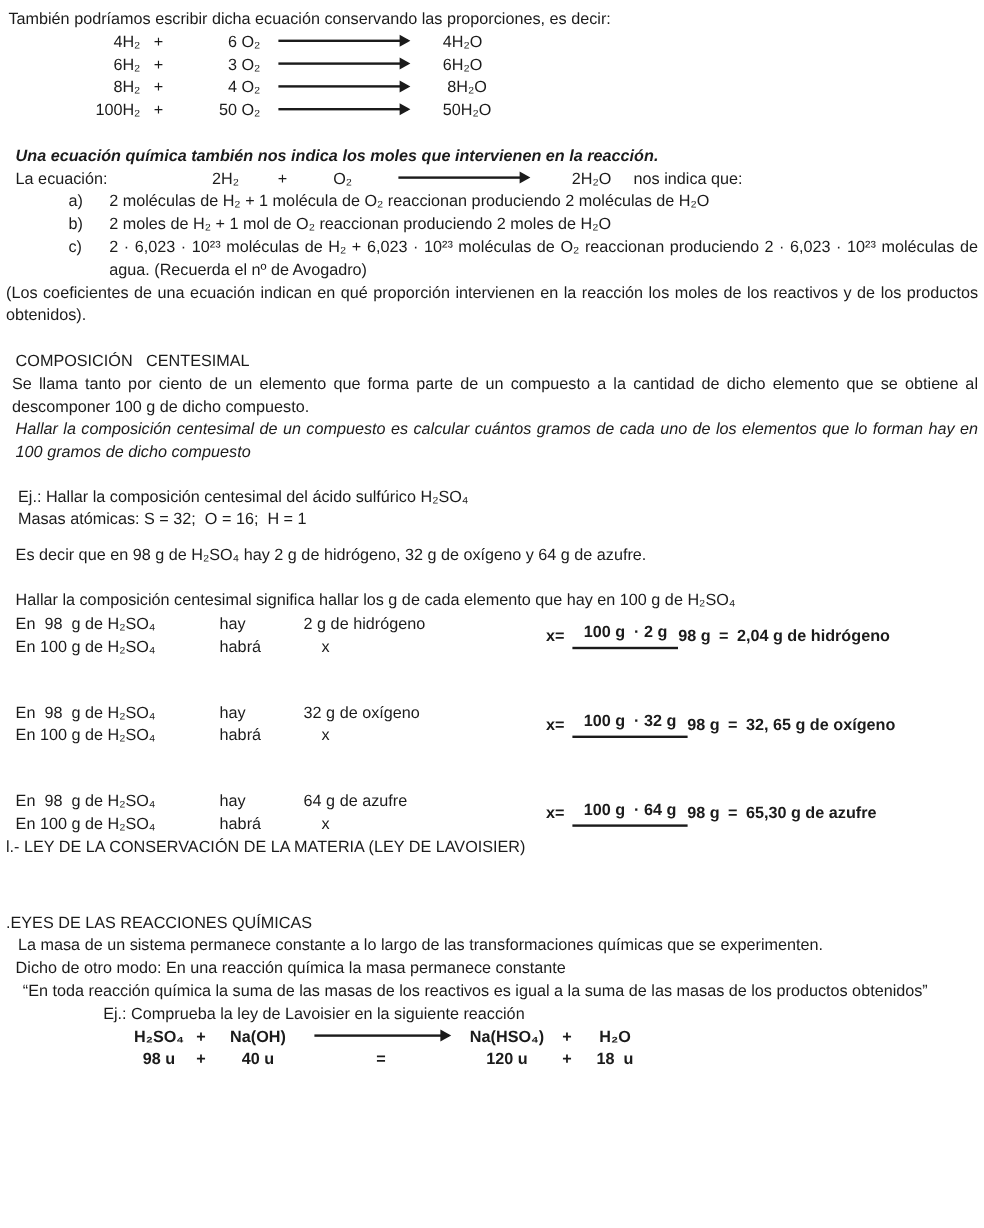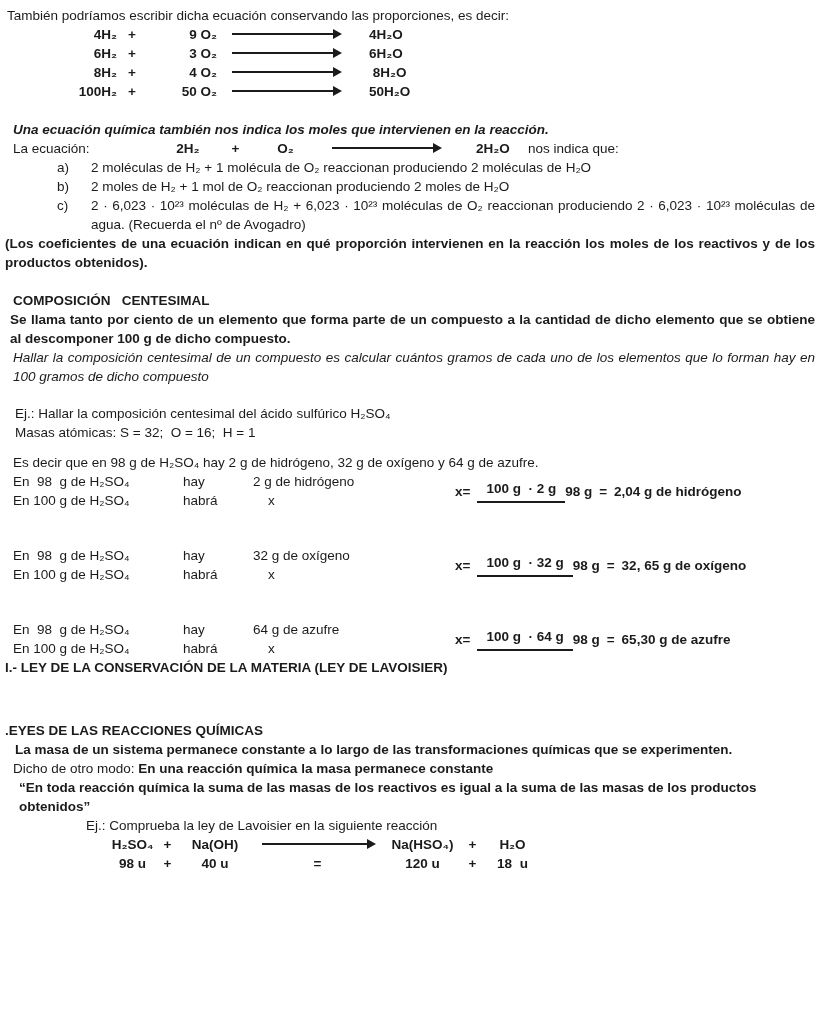--- a/index.html
+++ b/index.html
@@ -10,21 +10,21 @@
     height: 990px;
     background: #ffffff;
     color: #1b1b1b;
     font-family: "Liberation Sans", "DejaVu Sans", sans-serif;
     font-size: 13.5px;
     line-height: 19px;
     padding: 6px 5px 0 5px;
     overflow: hidden;
   }
   p { margin: 0; }
-  .b  { font-weight: bold; }
+  .b  { font-weight: normal; }
   .i  { font-style: italic; }
   .bi { font-weight: bold; font-style: italic; }
   .pre { white-space: pre-wrap; }
   .just { text-align: justify; }
 
   
   .arrow {
     display: inline-block;
     position: relative;
     width: 108px;
@@ -95,21 +95,21 @@
 
 <div class="page">
 
   
   <p class="t" style="margin-left:2px;">También podríamos escribir dicha ecuación conservando las proporciones, es decir:</p>
 
   
   <div class="eq-table b">
     <span class="c1 pre">4H₂</span>
     <span class="c2">+</span>
-    <span class="c3 pre">9 O₂</span>
+    <span class="c3 pre">6 O₂</span>
     <span class="c4"><span class="arrow"></span></span>
     <span class="c5 pre">4H₂O</span>
 
     <span class="c1 pre">6H₂</span>
     <span class="c2">+</span>
     <span class="c3 pre">3 O₂</span>
     <span class="c4"><span class="arrow"></span></span>
     <span class="c5 pre">6H₂O</span>
 
     <span class="c1 pre">8H₂</span>
@@ -159,20 +159,21 @@
   <p class="b pre sec-heading" style="margin-top:19px;">COMPOSICIÓN   CENTESIMAL</p>
   <p class="b just" style="margin-left:5px;">Se llama tanto por ciento de un elemento que forma parte de un compuesto a la cantidad de dicho elemento que se obtiene al descomponer 100 g de dicho compuesto.</p>
   <p class="i just" style="margin-left:8px;">Hallar la composición centesimal de un compuesto es calcular cuántos gramos de cada uno de los elementos que lo forman hay en 100 gramos de dicho compuesto</p>
 
   <p style="margin:18px 0 0 10px;">Ej.: Hallar la composición centesimal del ácido sulfúrico H₂SO₄</p>
   <p class="pre" style="margin-left:10px;">Masas atómicas: S = 32;  O = 16;  H = 1</p>
 
 
   <p style="margin:11px 0 0 8px;">Es decir que en 98 g de H₂SO₄ hay 2 g de hidrógeno, 32 g de oxígeno y 64 g de azufre.</p>
 
+  <p style="margin:18px 0 1px 8px;">Hallar la composición centesimal significa hallar los g de cada elemento que hay en 100 g de H₂SO₄</p>
 
   
   <div class="prop-group">
     <div class="prop-left">
       <div class="prop-row">
         <span class="pre">En  98  g de H₂SO₄</span>
         <span>hay</span>
         <span>2 g de hidrógeno</span>
       </div>
       <div class="prop-row">

